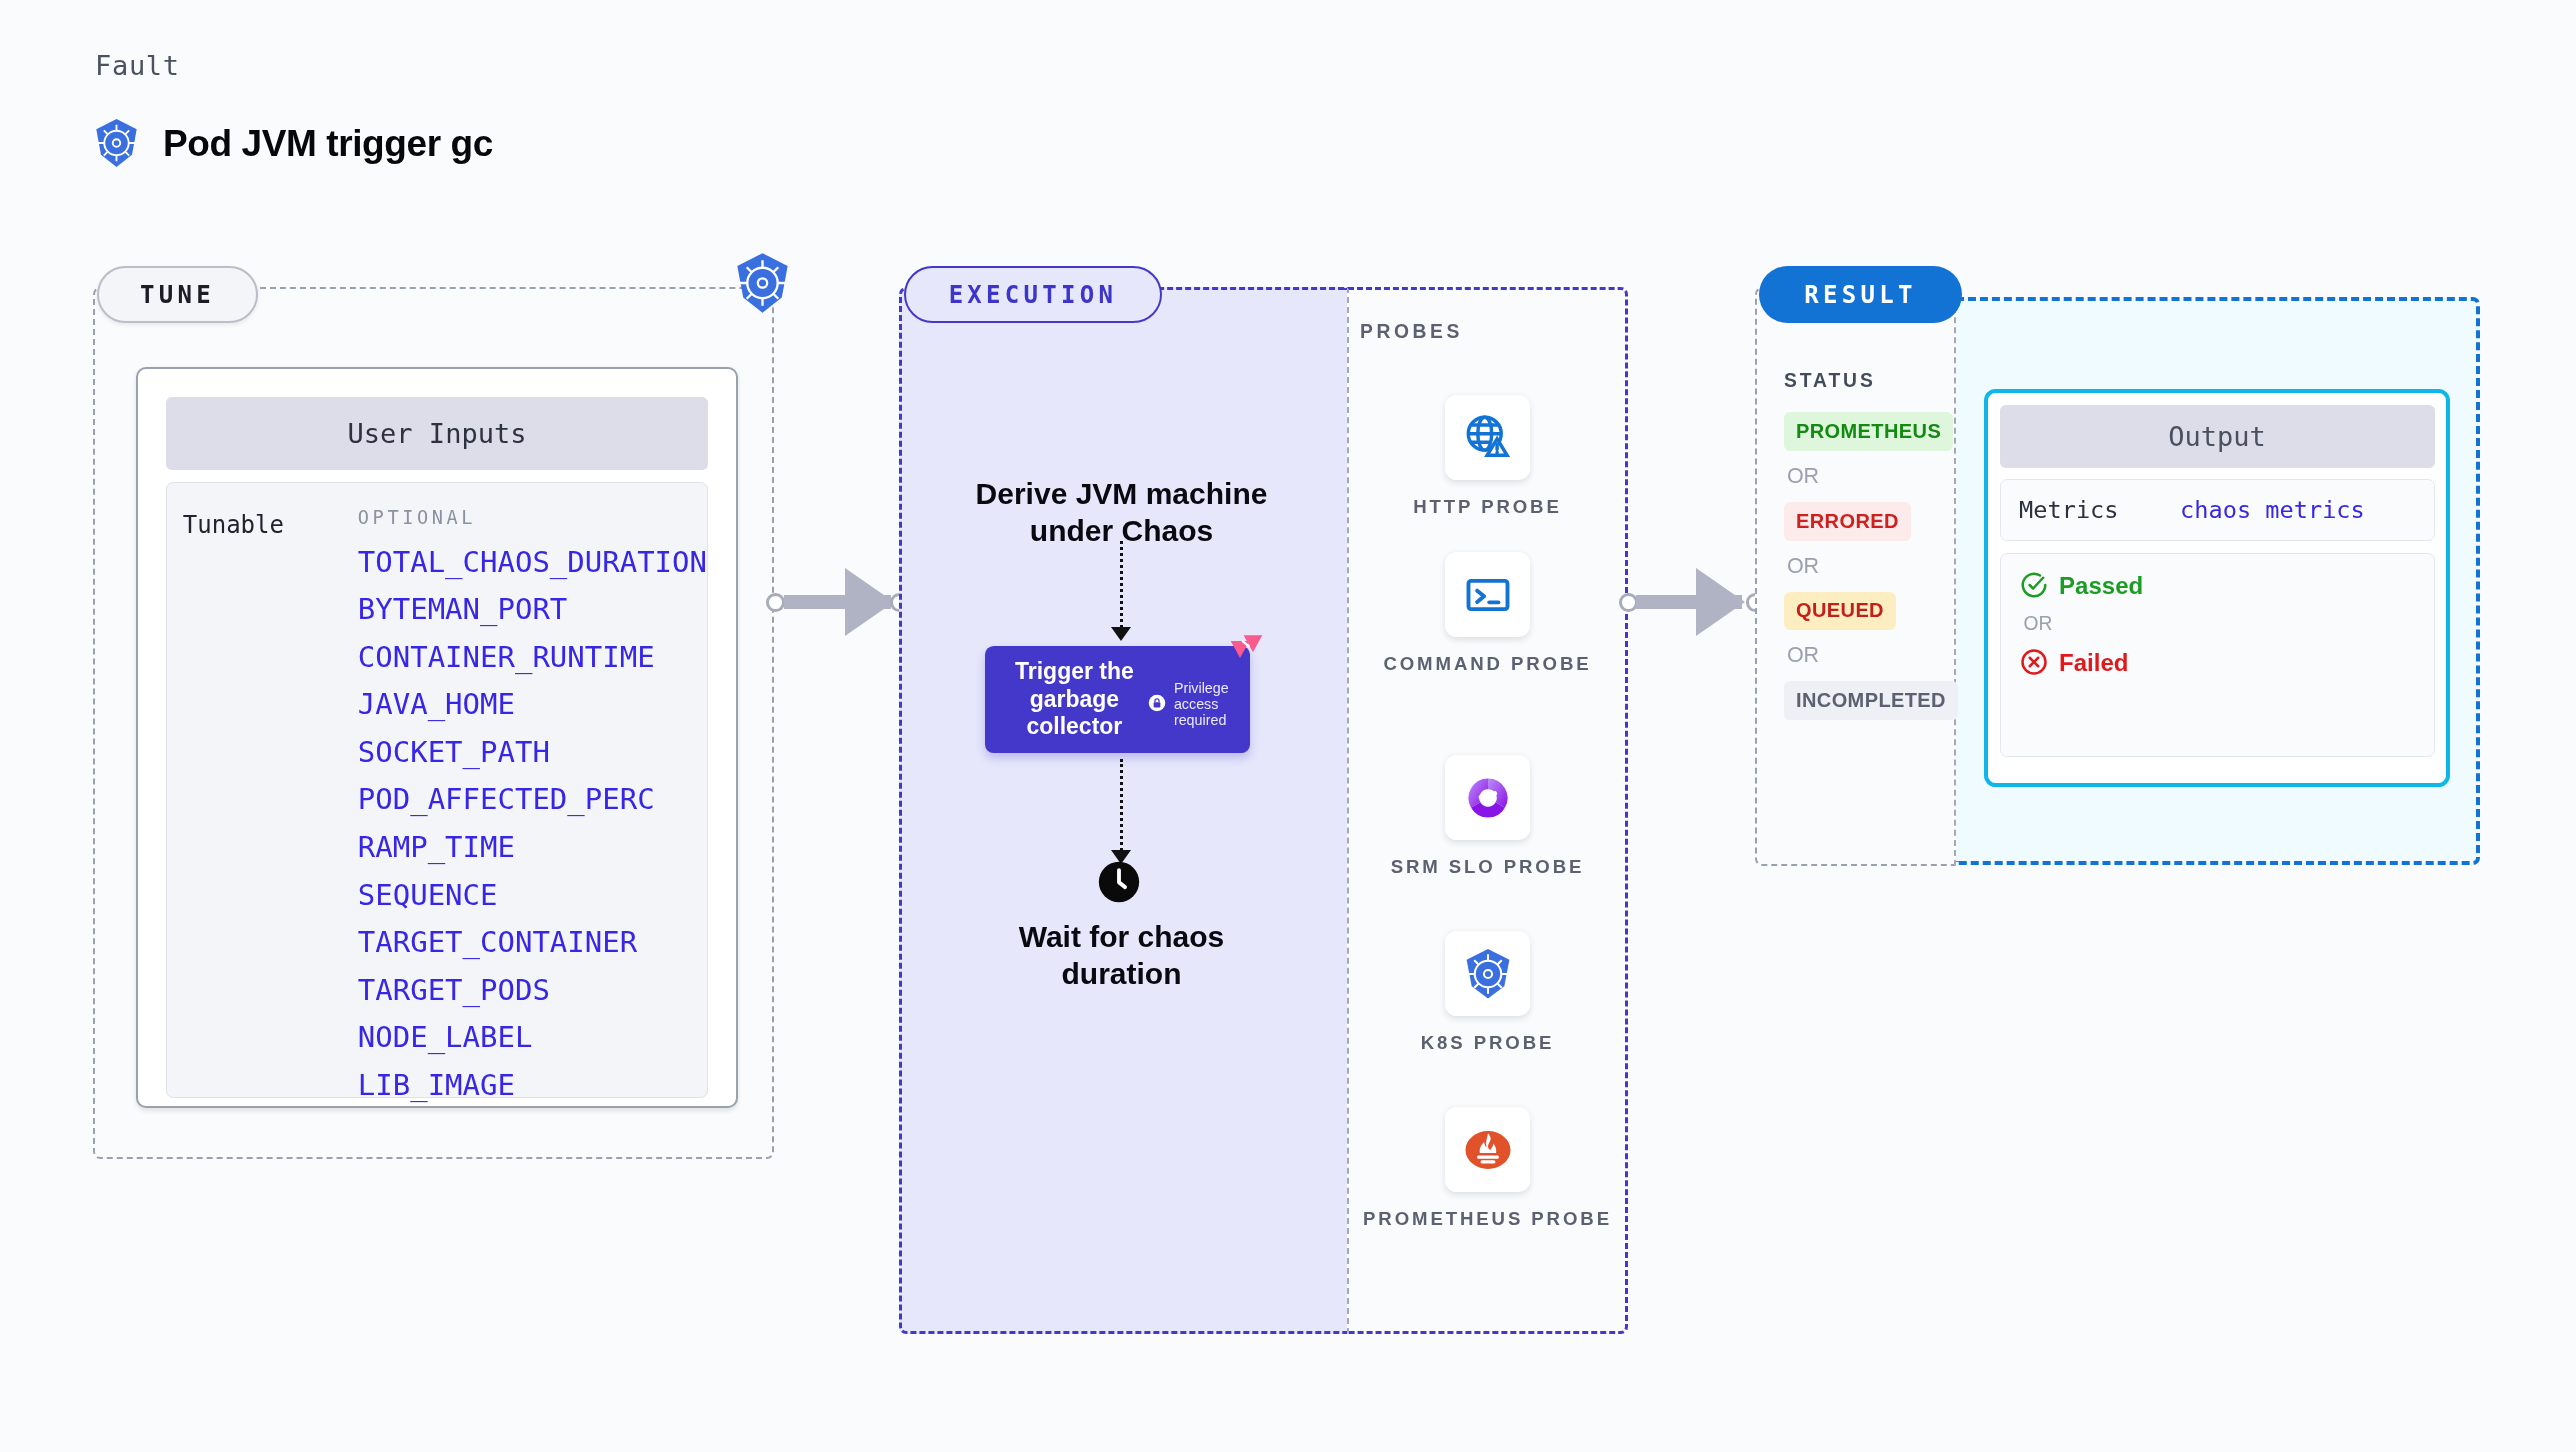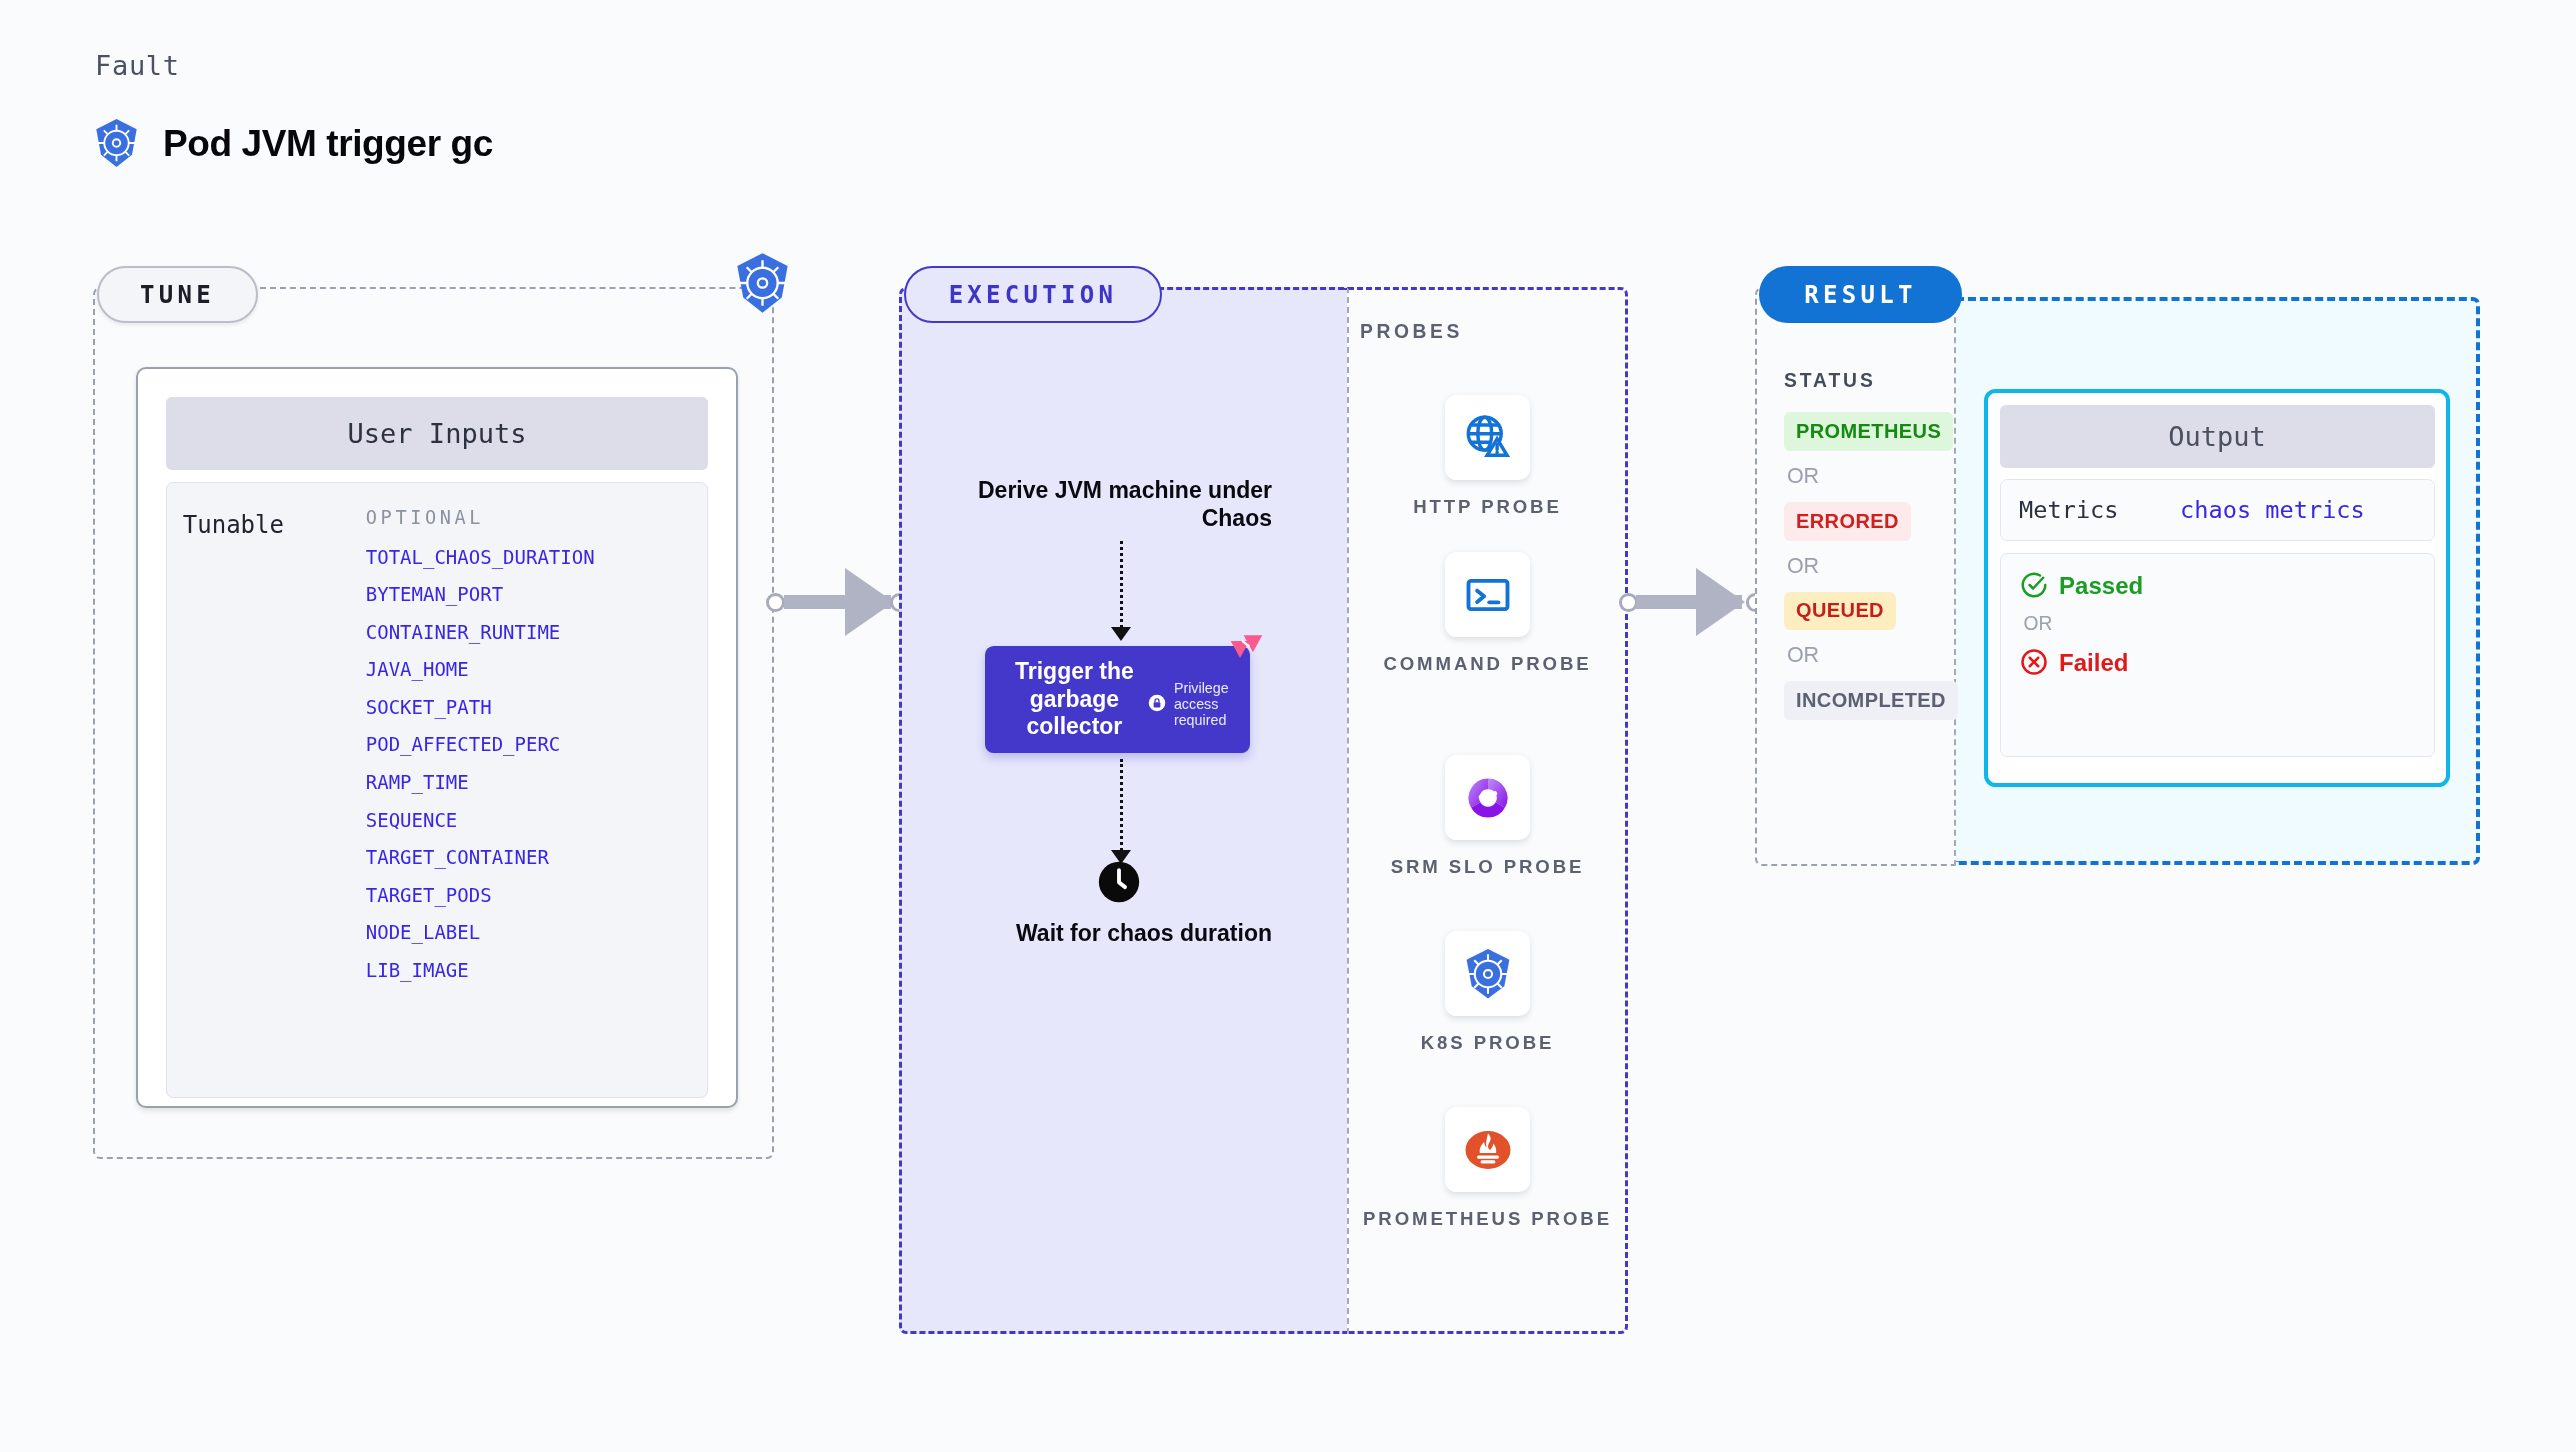--- a/index.html
+++ b/index.html
@@ -103,40 +103,40 @@
     width: 183px; font-family: "DejaVu Sans Mono", monospace;
     font-size: 24px; color: #20242e; padding-top: 4.3px;
   }
   .ui-right { flex: 1; }
   .optional-label {
     font-family: "DejaVu Sans Mono", monospace; font-size: 18.6px;
     color: #8a919f; letter-spacing: 3.6px; margin-bottom: 20px;
   }
   .tunable-list { display: flex; flex-direction: column; }
   .tunable-item {
-    font-family: "DejaVu Sans Mono", monospace; font-size: 19px;
+    font-family: "DejaVu Sans Mono", monospace; font-size: 29px;
     color: #3726e6; line-height: 1.0; margin-bottom: 18.6px; white-space: nowrap;
   }
 
   
   .conn { position: absolute; }
   .conn-dot {
     position: absolute; width: 18.6px; height: 18.6px; border-radius: 50%;
     background: #fff; border: 3.6px solid #a7abba;
   }
   .conn-bar { position: absolute; height: 14.3px; background: #b0b3c4; }
   .conn-head {
     position: absolute; width: 0; height: 0;
     border-top: 34px solid transparent; border-bottom: 34px solid transparent;
     border-left: 49px solid #b0b3c4;
   }
 
   
   .flow-text {
-    position: absolute; text-align: right; font-size: 23px; font-weight: 700;
+    position: absolute; text-align: center; font-size: 30px; font-weight: 700;
     color: #090a0f; line-height: 1.22; width: 301px;
   }
   .dotline { position: absolute; width: 0; border-left: 3.6px dotted #111; }
   .dotarrow {
     position: absolute; width: 0; height: 0;
     border-left: 10px solid transparent; border-right: 10px solid transparent;
     border-top: 14.3px solid #111;
   }
   .gc-box {
     position: absolute; left: 985px; top: 646px; width: 265px; height: 107px;

